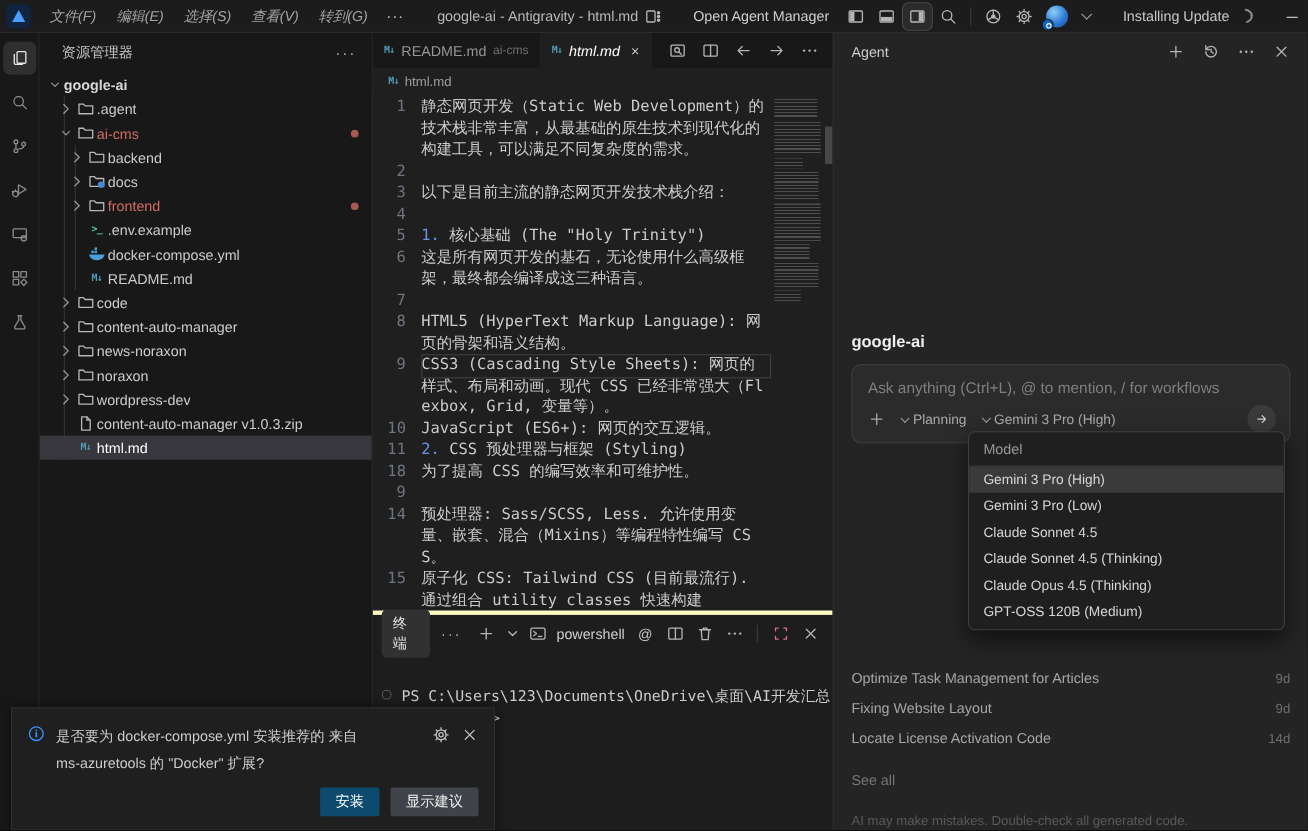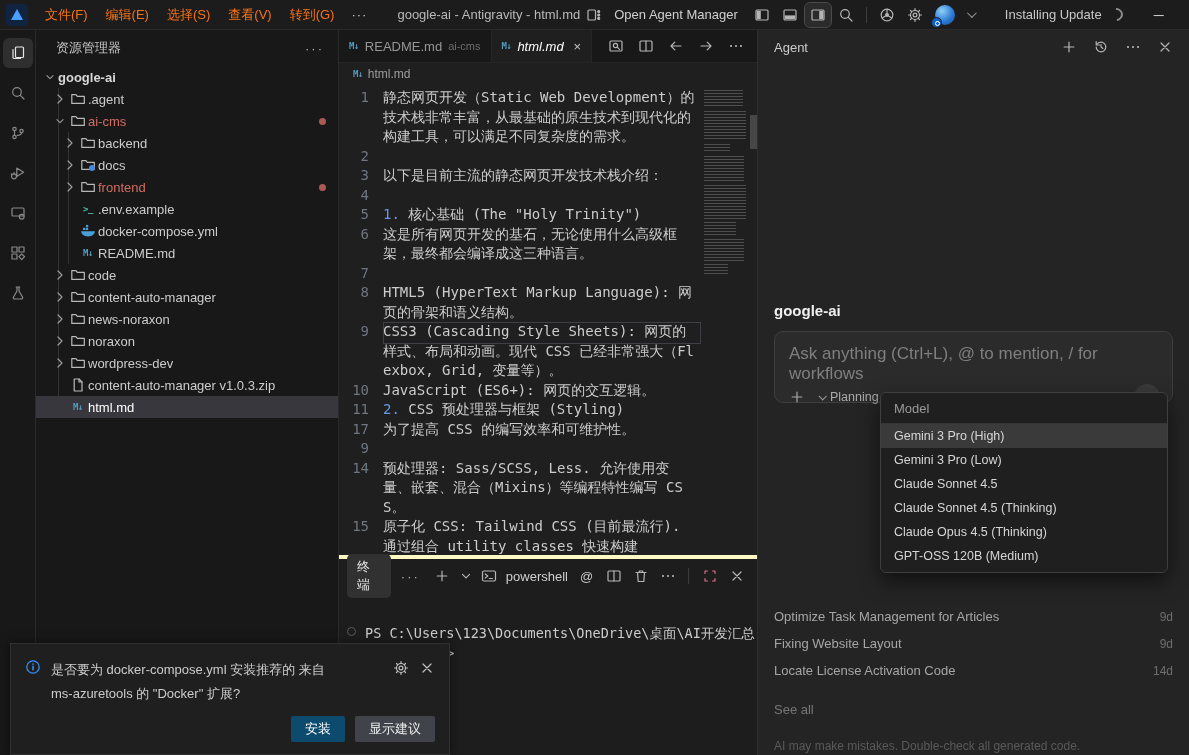--- a/index.html
+++ b/index.html
@@ -5,25 +5,25 @@
   * { margin:0; padding:0; box-sizing:border-box; }
   html,body { background:#000; }
   body { font-family:"Liberation Sans","DejaVu Sans",sans-serif; }
   .app { position:relative; width:1189px; height:755px; background:#1f1f1f; color:#ccc; overflow:hidden; font-size:13px; }
 
   
   .titlebar { height:30px; background:#1c1c1c; display:flex; align-items:center; border-bottom:1px solid #2a2a2a; }
   .logo { width:22px; height:22px; margin:0 8px 0 6px; border-radius:4px; background:#10233f; position:relative; flex:0 0 auto; }
   .logo::before { content:""; position:absolute; left:5px; top:5px; width:0; height:0;
     border-left:6px solid transparent; border-right:6px solid transparent; border-bottom:11px solid #4a9eff; }
-  .menu-item { padding:4px 9px; color:#f97316; border-radius:5px; cursor:default; white-space:nowrap; }
+  .menu-item { padding:4px 9px; color:#a3a3a3; border-radius:5px; cursor:default; white-space:nowrap;font-style:italic; }
   .menu-more { padding:4px 8px; color:#ccc; letter-spacing:1px; }
   .win-title { color:#b9b9b9; margin-left:22px; white-space:nowrap; }
   .tb-right { display:flex; align-items:center; margin-left:auto; }
-  .open-agent { display:flex; align-items:center; gap:6px; color:#cfcfcf; margin-right:10px; white-space:nowrap; }
+  .open-agent { display:flex; align-items:center; gap:22px; color:#cfcfcf; margin-right:10px; white-space:nowrap; }
   .tb-icon { width:26px; height:24px; display:flex; align-items:center; justify-content:center; color:#b5b5b5; border-radius:5px; margin:0 1px; }
   .tb-icon.boxed { outline:1px solid #4a4a4a; background:#2b2b2b; }
   .tb-divider { width:1px; height:16px; background:#3c3c3c; margin:0 6px; }
   .avatar { width:20px; height:20px; border-radius:50%; background:radial-gradient(circle at 35% 30%, #8fd0f5, #2e7bd6 55%, #194a93); position:relative; margin:0 2px 0 6px; }
   .avatar-badge { position:absolute; left:-4px; bottom:-3px; width:11px; height:11px; border-radius:50%; background:#0e63c4; border:1.5px solid #1c1c1c; }
   .avatar-badge::after { content:""; position:absolute; left:3px; top:3px; width:3px; height:3px; border-radius:50%; border:1px solid #fff; }
   .chev { display:inline-block; width:7px; height:7px; border-right:1.4px solid #9a9a9a; border-bottom:1.4px solid #9a9a9a; transform:rotate(45deg) translateY(-2px); }
   .installing { display:flex; align-items:center; gap:8px; color:#c8c8c8; margin:0 14px 0 20px; white-space:nowrap; }
   .spinner { width:13px; height:13px; border-radius:50%; border:2px solid #8a8a8a; border-left-color:transparent; border-bottom-color:transparent; transform:rotate(40deg); }
   .win-controls { display:flex; }
@@ -93,21 +93,21 @@
   .term-gutter-dot { position:absolute; left:8px; top:34px; width:9px; height:9px; border-radius:50%; border:1.5px solid #5a5a5a; }
   .prompt { width:402px; word-break:break-all; white-space:pre-wrap; }
 
   
   .agent-panel { width:432px; background:#242424; border-left:1px solid #2e2e2e; position:relative; display:flex; flex-direction:column; }
   .agent-header { height:34px; display:flex; align-items:center; padding:0 10px 0 16px; color:#cccccc; }
   .agent-header .acts { margin-left:auto; display:flex; gap:4px; color:#b5b5b5; }
   .agent-body { flex:1; padding:0 16px; position:relative; }
   .agent-heading { margin-top:238px; color:#f0f0f0; font-size:15px; font-weight:bold; }
   .chat-input { margin-top:12px; height:72px; background:#2b2b2b; border:1px solid #3e3e3e; border-radius:9px; padding:12px 12px 8px 14px; display:flex; flex-direction:column; }
-  .ci-placeholder { color:#7f7f7f; font-size:17px; }
+  .ci-placeholder { color:#7f7f7f; font-size:14px; }
   .ci-row { margin-top:auto; display:flex; align-items:center; gap:14px; color:#a9a9a9; font-size:12.5px; }
   .ci-ctl { display:flex; align-items:center; gap:5px; white-space:nowrap; }
   .dchev { display:inline-block; width:6px; height:6px; border-right:1.3px solid #9a9a9a; border-bottom:1.3px solid #9a9a9a; transform:rotate(45deg) translateY(-1px); }
   .send-btn { margin-left:auto; width:26px; height:26px; border-radius:50%; background:#3a3a3a; color:#cfcfcf; display:flex; align-items:center; justify-content:center; }
 
   .model-menu { position:absolute; left:122px; top:362px; width:288px; background:#1f1f1f; border:1px solid #3f3f3f; border-radius:6px; box-shadow:0 8px 20px rgba(0,0,0,.55); z-index:20; overflow:hidden; padding-bottom:4px; }
   .mm-header { padding:8px 13px 7px; color:#9a9a9a; border-bottom:1px solid #353535; font-size:13px; }
   .mm-item { padding:5px 13px; color:#d6d6d6; font-size:12.5px; white-space:nowrap; }
   .mm-item.selected { background:#3a3a3a; }
 
@@ -557,21 +557,21 @@
             </div>
             <div class="line">
               <span class="gutter">10</span>
               <span class="ltext">JavaScript (ES6+): 网页的交互逻辑。</span>
             </div>
             <div class="line">
               <span class="gutter">11</span>
               <span class="ltext"><span class="marker">2. </span>CSS 预处理器与框架 (Styling)</span>
             </div>
             <div class="line">
-              <span class="gutter">17</span>
+              <span class="gutter">18</span>
               <span class="ltext">为了提高 CSS 的编写效率和可维护性。</span>
             </div>
             <div class="line">
               <span class="gutter">9</span>
               <span class="ltext">&nbsp;</span>
             </div>
             <div class="line">
               <span class="gutter">14</span>
               <span class="ltext">预处理器: Sass/SCSS, Less. 允许使用变量、嵌套、混合（Mixins）等编程特性编写 CSS。</span>
             </div>

